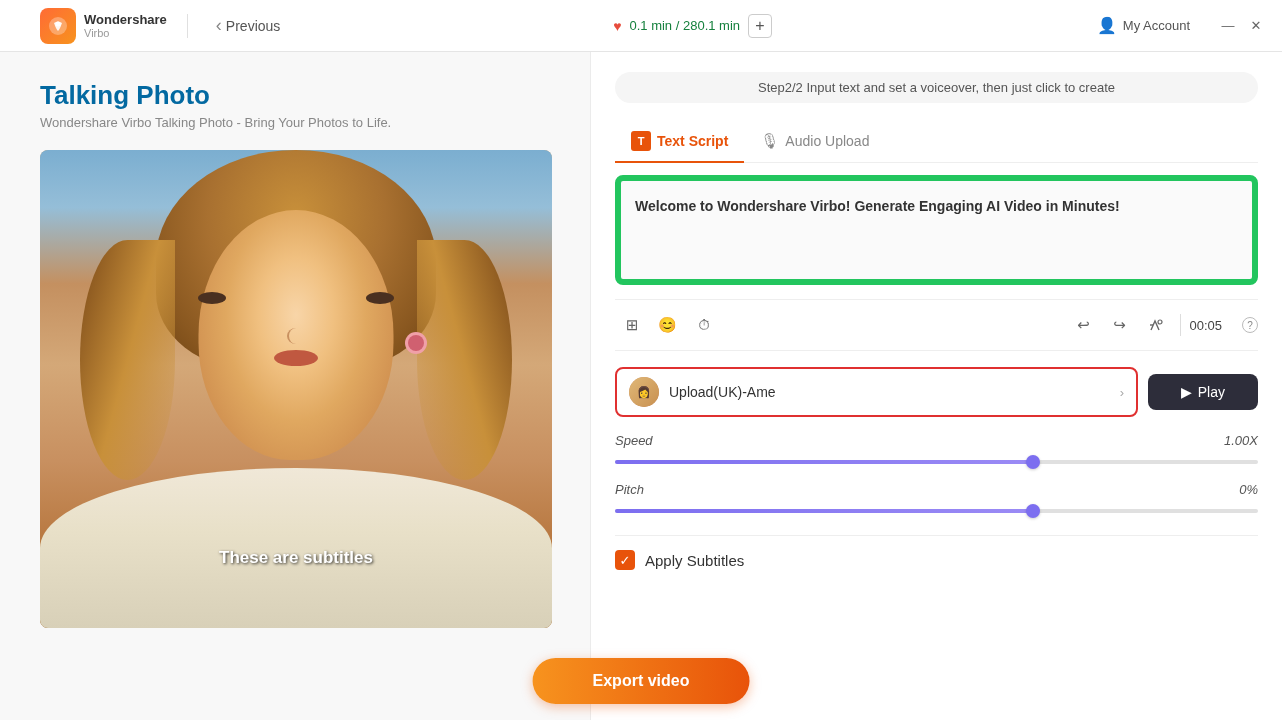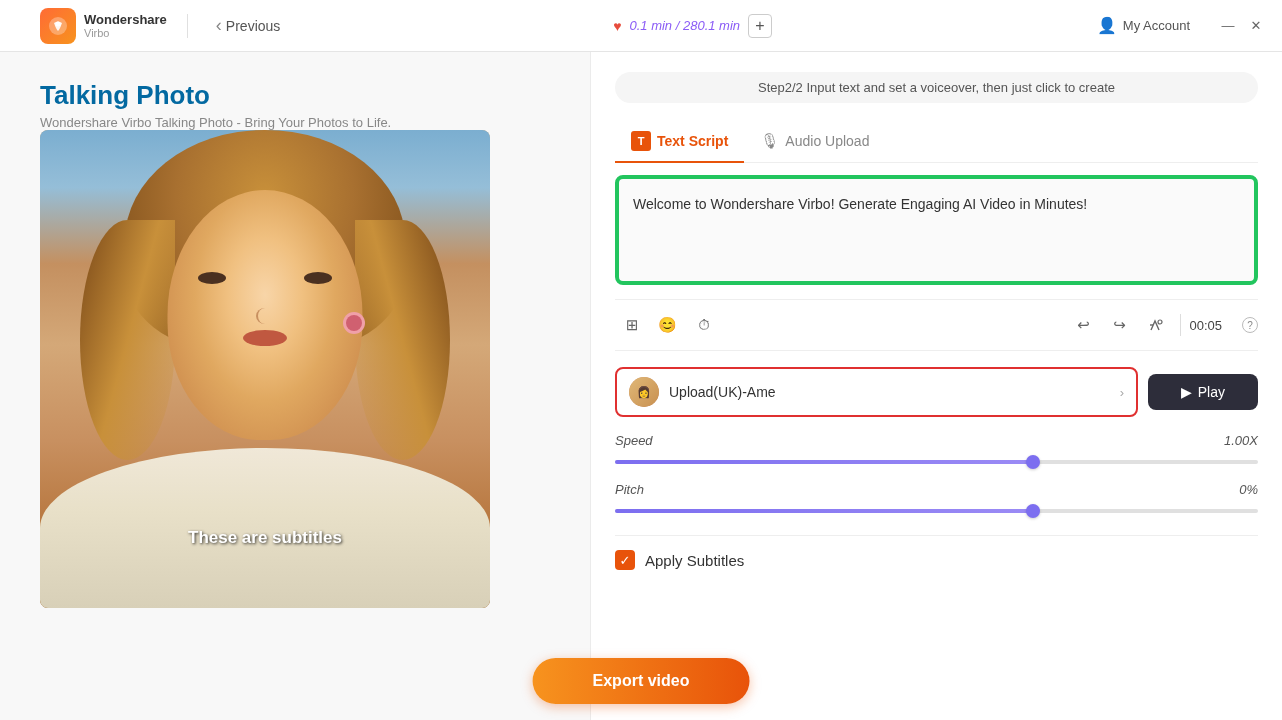--- a/index.html
+++ b/index.html
@@ -76,22 +76,21 @@
       display: flex;
       align-items: center;
       justify-content: center;
       gap: 8px;
     }
     .duration-badge {
       display: flex;
       align-items: center;
       gap: 6px;
       font-size: 13px;
-      color: #8b5cf6;
-      font-style: italic;
+      color: #15803d;
     }
     .heart-icon {
       color: #e74c3c;
       font-size: 14px;
     }
     .add-btn {
       width: 24px;
       height: 24px;
       border: 1px solid #ccc;
       border-radius: 4px;
@@ -148,24 +147,25 @@
     }
     .page-title {
       font-size: 26px;
       font-weight: 700;
       color: #0369a1;
       margin-bottom: 4px;
     }
     .page-subtitle {
       font-size: 13px;
       color: #888;
+      margin-bottom: 20px;
     }
     .photo-container {
       position: relative;
-      width: 450px;
+      width: 512px;
       height: 478px;
       border-radius: 8px;
       overflow: hidden;
       background: #c8a87a;
       text-decoration: underline;
     }
     .subtitle-overlay {
       position: absolute;
       bottom: 60px;
       left: 50%;
@@ -235,28 +235,29 @@
       justify-content: center;
     }
     .mic-icon-svg {
       color: #888;
       font-size: 15px;
     }
 
     
     .text-area-wrap {
       background: #fafafa;
-      border: 4px solid #22c55e;
+      border: 6px solid #22c55e;
       border-radius: 8px;
       padding: 14px;
       min-height: 110px;
       margin-bottom: 14px;
       font-size: 14px;
       color: #333;
       line-height: 1.6;
+      font-weight: bold;
     }
 
     
     .toolbar-row {
       display: flex;
       align-items: center;
       gap: 2px;
       margin-bottom: 16px;
       padding: 8px 0;
       border-top: 1px solid #eee;

